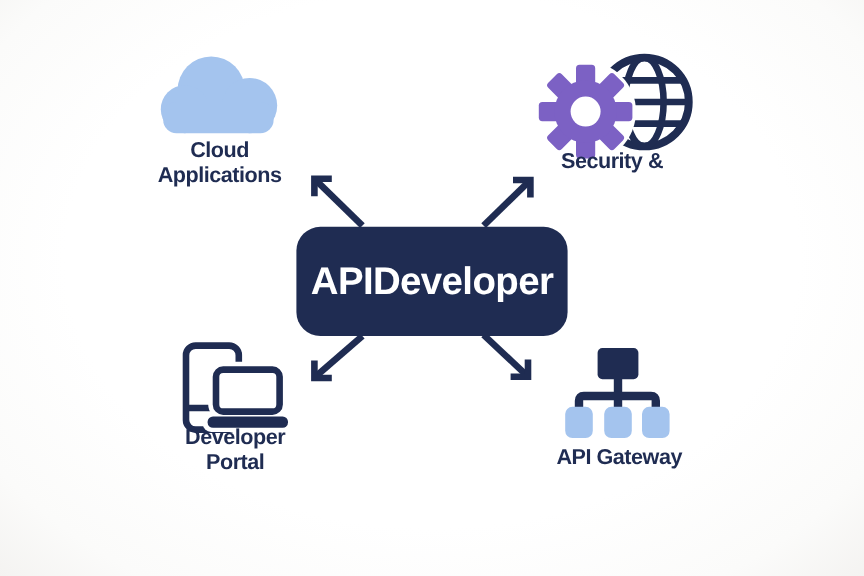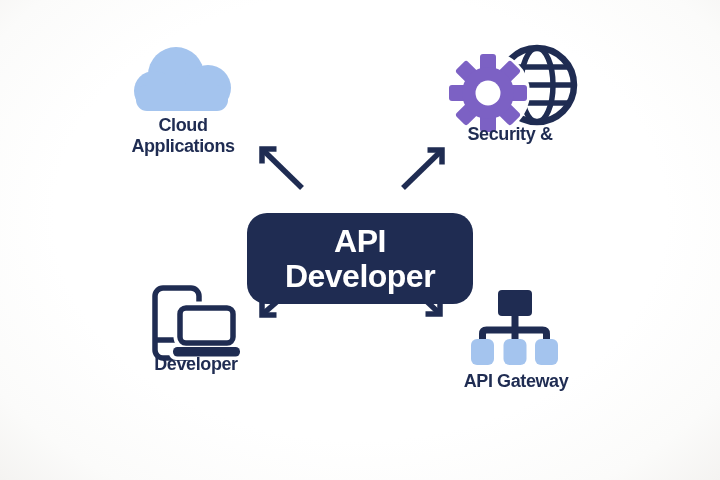--- a/index.html
+++ b/index.html
@@ -11,22 +11,22 @@
     font-family: "Liberation Sans", sans-serif;
     color: var(--navy);
   }
   .abs { position: absolute; }
 
   
   .center-box {
     left: 247px; top: 189px; width: 226px; height: 91px;
     background: var(--navy);
     border-radius: 20px;
-    display: flex; flex-direction: column;
-    align-items: center; justify-content: center; margin-top: 24px;
+    display: flex; flex-direction: row;
+    align-items: center; justify-content: center;
   }
   .center-box .line {
     color: var(--title-text);
     font-size: 32px; font-weight: 700;
     line-height: 35px; letter-spacing: -0.5px;
     white-space: nowrap;
   }
 
   
   .node-label {
@@ -139,19 +139,20 @@
     <div>Cloud</div>
     <div>Applications</div>
   </div>
 
   <div class="abs node-label label-security">
     <div>Security &amp;</div>
   </div>
 
   <div class="abs node-label label-developer">
     <div>Developer</div>
+    <div>Portal</div>
   </div>
 
   <div class="abs node-label label-gateway">
     <div>API Gateway</div>
   </div>
 
 </div>
 
 </body></html>

